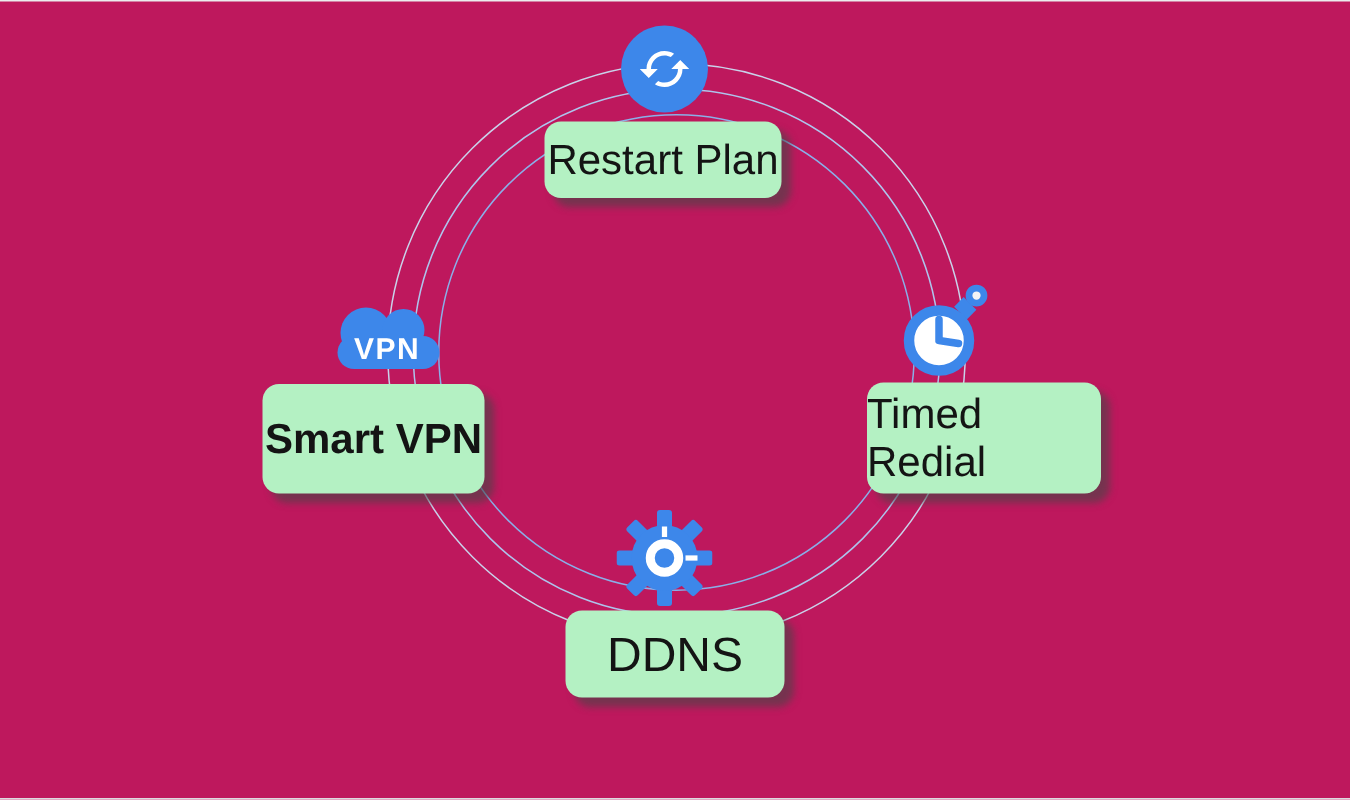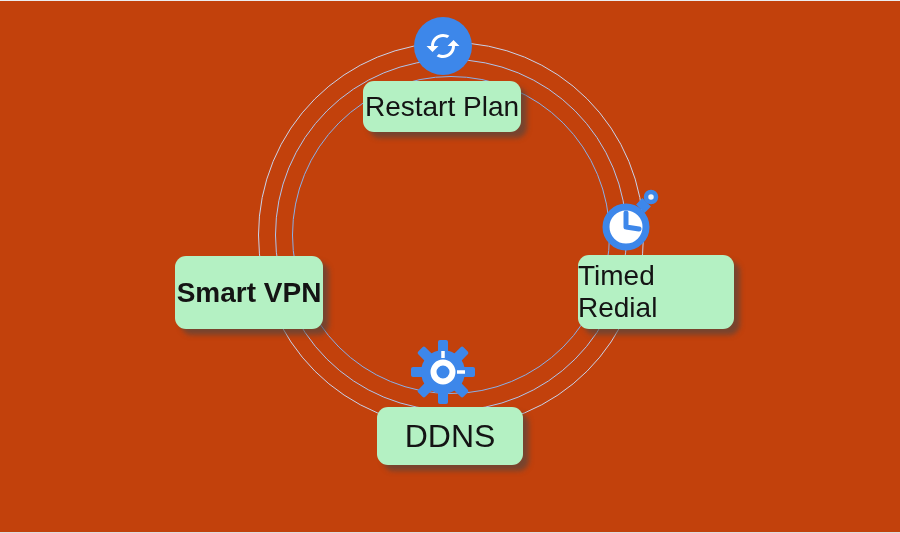--- a/index.html
+++ b/index.html
@@ -1,18 +1,18 @@
 <!DOCTYPE html>
 <html style="--accent: #3d87ea; --labelBg: #b4f1c3; --ringInner: #8aafe8; --ringMiddle: #aec4ec; --ringOuter: #c9d2ea; --background: #f4f4f5;"><head>
 <meta charset="utf-8">
 <style>
   html,body { margin:0; padding:0; background:#fff; }
   .stage {
     position:relative; width:900px; height:533px;
-    background:#c2410c;
+    background:#be185d;
     border-top:1px solid #ececee;
     border-bottom:1px solid #dcdcdf;
     box-sizing:border-box;
     overflow:hidden;
     font-family:"Liberation Sans", sans-serif;
     padding-left:33px;
   }
   
   .ring { position:absolute; border-radius:50%; }
   .ring-outer  { left:258px; top:41px; width:384px; height:384px; border:1.5px solid var(--ringOuter); }
@@ -62,20 +62,30 @@
 
   <div class="icon-abs sync-badge">
     <svg width="36" height="36" viewBox="0 0 24 24">
       <path fill="#ffffff" transform="rotate(90 12 12)" d="M12 4V1L8 5l4 4V6c3.31 0 6 2.69 6 6 0 1.01-.25 1.97-.7 2.8l1.46 1.46C19.54 15.03 20 13.57 20 12c0-4.42-3.58-8-8-8zm0 14c-3.31 0-6-2.69-6-6 0-1.01.25-1.97.7-2.8L5.24 7.74C4.46 8.97 4 10.43 4 12c0 4.42 3.58 8 8 8v3l4-4-4-4v3z"></path>
     </svg>
   </div>
   <div class="label-box box-restart">
     <span>Restart Plan</span>
   </div>
 
+  <div class="icon-abs cloud-wrap">
+    <svg width="78" height="54" viewBox="0 0 78 54">
+      <g class="fill-accent">
+        <circle cx="24" cy="24" r="17"></circle>
+        <circle cx="49" cy="22" r="14"></circle>
+        <rect x="5" y="26" width="68" height="22" rx="11"></rect>
+      </g>
+      <text x="38" y="41" text-anchor="middle" class="cloud-text">VPN</text>
+    </svg>
+  </div>
   <div class="label-box box-vpn">
     <span>Smart VPN</span>
   </div>
 
   <div class="icon-abs watch-wrap">
     <svg width="64" height="70" viewBox="0 0 64 70">
 
       <rect x="40.5" y="12" width="12" height="9" transform="rotate(45 46.5 16.5)" class="fill-accent"></rect>
 
       <circle cx="54" cy="8" r="5" fill="#f4f4f5" class="stroke-accent" stroke-width="4.5"></circle>

